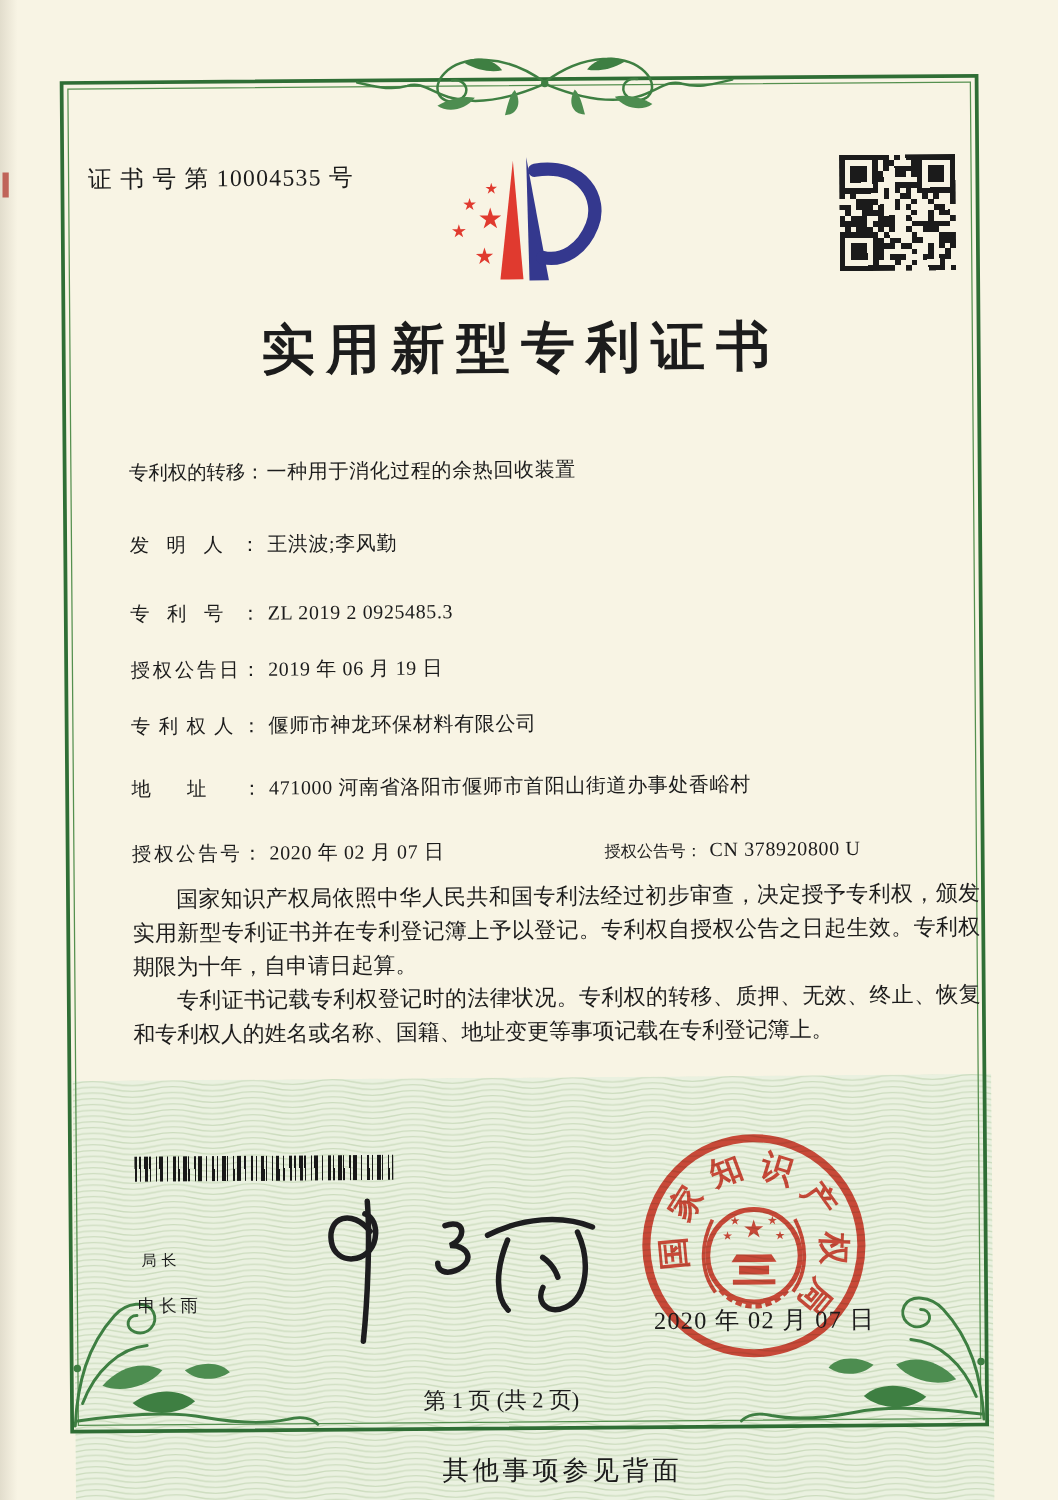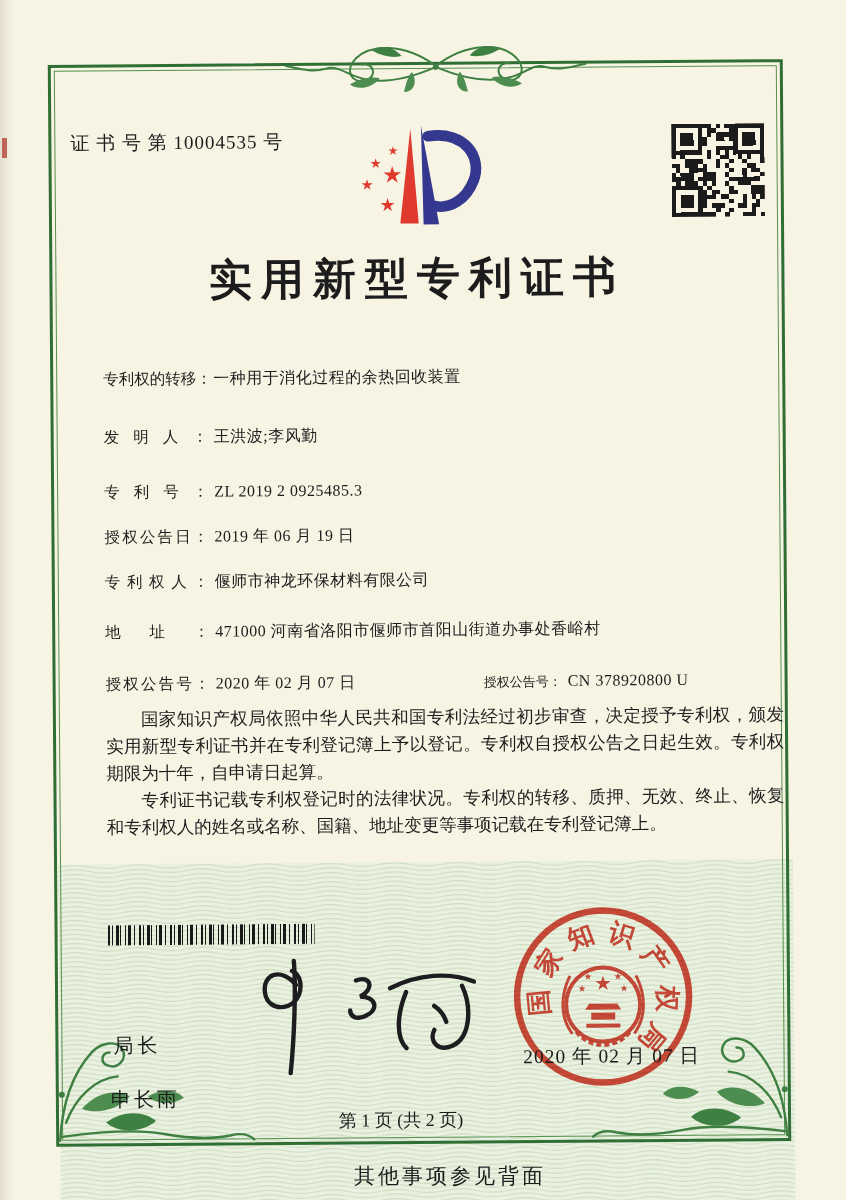--- a/index.html
+++ b/index.html
@@ -35,23 +35,23 @@
          text-align:justify;z-index:3;}
   .paras p{margin:0;text-indent:2em;}
 
   .barcode{position:absolute;left:53px;top:861px;width:207px;height:20px;z-index:3;
     background:repeating-linear-gradient(90deg,
       #181818 0 2px,transparent 2px 4px,#181818 4px 5px,transparent 5px 8px,
       #181818 8px 11px,transparent 11px 12px,#181818 12px 13px,transparent 13px 17px,
       #181818 17px 18px,transparent 18px 20px,#181818 20px 23px,transparent 23px 26px,
       #181818 26px 27px,transparent 27px 31px);}
 
-  .comm-title{position:absolute;left:58px;top:968px;font-size:20px;z-index:3;
+  .comm-title{position:absolute;left:58px;top:936px;font-size:12px;z-index:3;
               font-family:"Liberation Sans","DejaVu Sans",sans-serif;letter-spacing:4px;}
-  .comm-name{position:absolute;left:55px;top:1022px;font-size:20px;z-index:3;
+  .comm-name{position:absolute;left:55px;top:972px;font-size:14px;z-index:3;
              font-family:Liberation Sans, sans-serif;letter-spacing:3px;}
   .signature{position:absolute;left:183px;top:884px;width:240px;height:130px;z-index:4;}
 
   .seal{position:absolute;left:457px;top:845px;width:182px;height:182px;z-index:3;
         mix-blend-mode:multiply;}
   .seal-date{position:absolute;left:450px;top:982px;width:212px;text-align:center;
              font-size:19.5px;z-index:5;letter-spacing:1px;}
 
   .page-info{position:absolute;left:0;right:45px;top:1046px;text-align:center;font-size:18px;z-index:3;}
 

